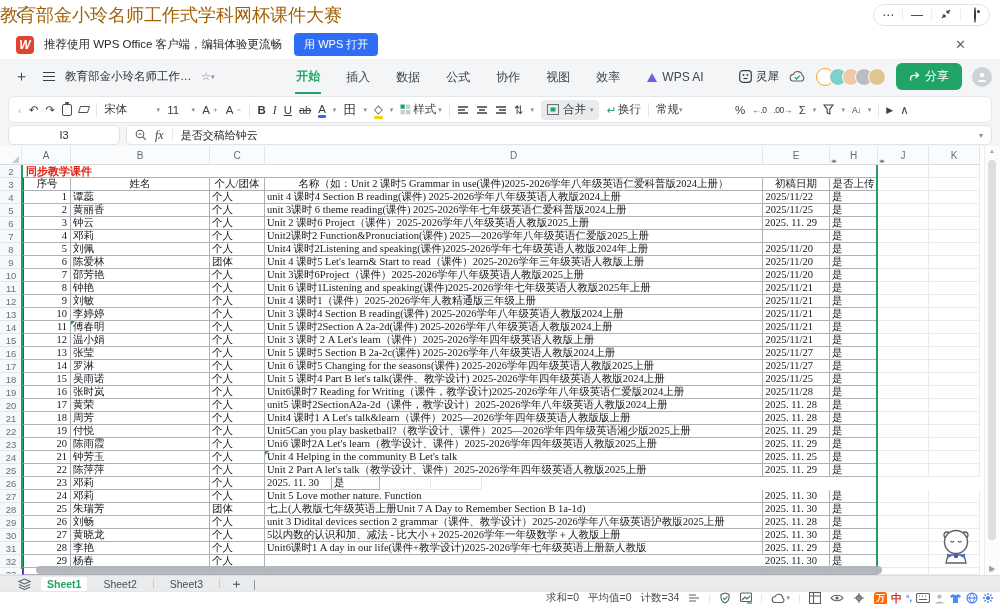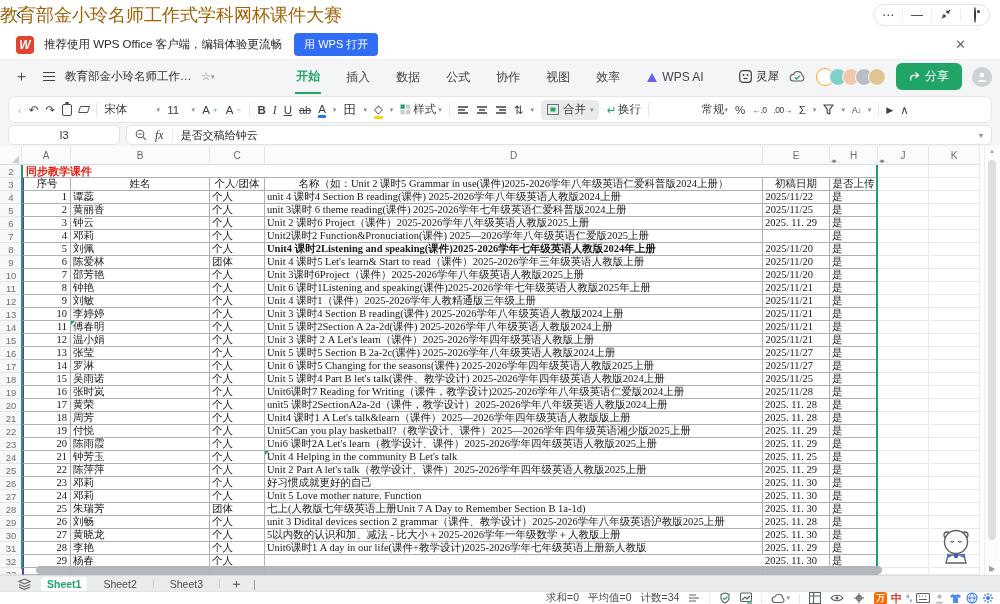--- a/index.html
+++ b/index.html
@@ -66,21 +66,21 @@
   .eraser{width:10px;height:7px;border:1.2px solid #4a4f55;transform:skewX(-18deg);border-radius:1px;}
   .bld{font-weight:bold;}
   .ita{font-style:italic;font-family:"Liberation Serif",serif;}
   .und{text-decoration:underline;}
   .stk{text-decoration:line-through;font-size:11px;}
   .acolor{position:relative;padding-bottom:2px;}
   .acolor i{position:absolute;left:0;right:0;bottom:-1px;height:3px;background:#2f6ef4;border-radius:1px;}
   .bucket{position:relative;padding-bottom:2px;}
   .bucket i{position:absolute;left:0;right:0;bottom:-1px;height:3px;background:#f4d313;border-radius:1px;}
   .merge-chip{display:flex;align-items:center;gap:4px;background:#e8eaec;border-radius:4px;height:20px;padding:0 6px;cursor:pointer;}
-  .numfmt{width:72px;display:flex;justify-content:flex-end;align-items:center;cursor:pointer;}
+  .numfmt{width:72px;display:flex;justify-content:flex-start;align-items:center;cursor:pointer;}
   .small9{font-size:8.5px;letter-spacing:-.5px;}
 
   
   .namebox{left:8px;top:125px;width:112px;height:20px;background:#fff;border:1px solid #e1e4e6;border-radius:5px;
            font-size:11px;color:#2b2f33;text-align:center;line-height:18px;}
   .fxbar{left:126px;top:125px;width:866px;height:20px;background:#fff;border:1px solid #e1e4e6;border-radius:5px;
          display:flex;align-items:center;gap:8px;padding:0 8px;}
   .fxbar .fx{font-style:italic;font-family:"Liberation Serif",serif;font-size:12px;color:#3b4045;}
   .fxbar .sep{width:1px;height:12px;background:#e6e8ea;}
   .fx-value{font-size:11px;color:#1b1e22;flex:1;white-space:nowrap;overflow:hidden;}
@@ -422,21 +422,21 @@
           <div class="cell t date dot" style="width: 67px;"></div>
           <div class="cell t" style="width: 48px;">是</div>
           <div class="cell lite" style="width: 51px;"></div>
           <div class="cell lite" style="width: 51px;"></div>
         </div>
         <div class="row">
           <div class="cell num" style="width: 22px;">8</div>
           <div class="cell t no first" style="width: 49px;">5</div>
           <div class="cell t" style="width: 139px;">刘佩</div>
           <div class="cell t" style="width: 55px;">个人</div>
-          <div class="cell t" style="width: 498px; font-weight: bold;">Unit4 课时2Listening and speaking(课件)2025-2026学年七年级英语人教版2024年上册</div>
+          <div class="cell t" style="width: 498px;">Unit4 课时2Listening and speaking(课件)2025-2026学年七年级英语人教版2024年上册</div>
           <div class="cell t date slash" style="width: 67px;">2025/11/20</div>
           <div class="cell t" style="width: 48px;">是</div>
           <div class="cell lite" style="width: 51px;"></div>
           <div class="cell lite" style="width: 51px;"></div>
         </div>
         <div class="row">
           <div class="cell num" style="width: 22px;">9</div>
           <div class="cell t no first" style="width: 49px;">6</div>
           <div class="cell t" style="width: 139px;">陈爱林</div>
           <div class="cell t" style="width: 55px;">团体</div>
@@ -620,21 +620,20 @@
           <div class="cell t date dot" style="width: 67px;">2025. 11. 29</div>
           <div class="cell t" style="width: 48px;">是</div>
           <div class="cell lite" style="width: 51px;"></div>
           <div class="cell lite" style="width: 51px;"></div>
         </div>
         <div class="row">
           <div class="cell num" style="width: 22px;">26</div>
           <div class="cell t no first" style="width: 49px;">23</div>
           <div class="cell t" style="width: 139px;">邓莉</div>
           <div class="cell t" style="width: 55px;">个人</div>
-          <div class="cell t" style="width: 498px;">好习惯成就更好的自己</div>
           <div class="cell t date dot" style="width: 67px;">2025. 11. 30</div>
           <div class="cell t" style="width: 48px;">是</div>
           <div class="cell lite" style="width: 51px;"></div>
           <div class="cell lite" style="width: 51px;"></div>
         </div>
         <div class="row">
           <div class="cell num" style="width: 22px;">27</div>
           <div class="cell t no first" style="width: 49px;">24</div>
           <div class="cell t" style="width: 139px;">邓莉</div>
           <div class="cell t" style="width: 55px;">个人</div>

